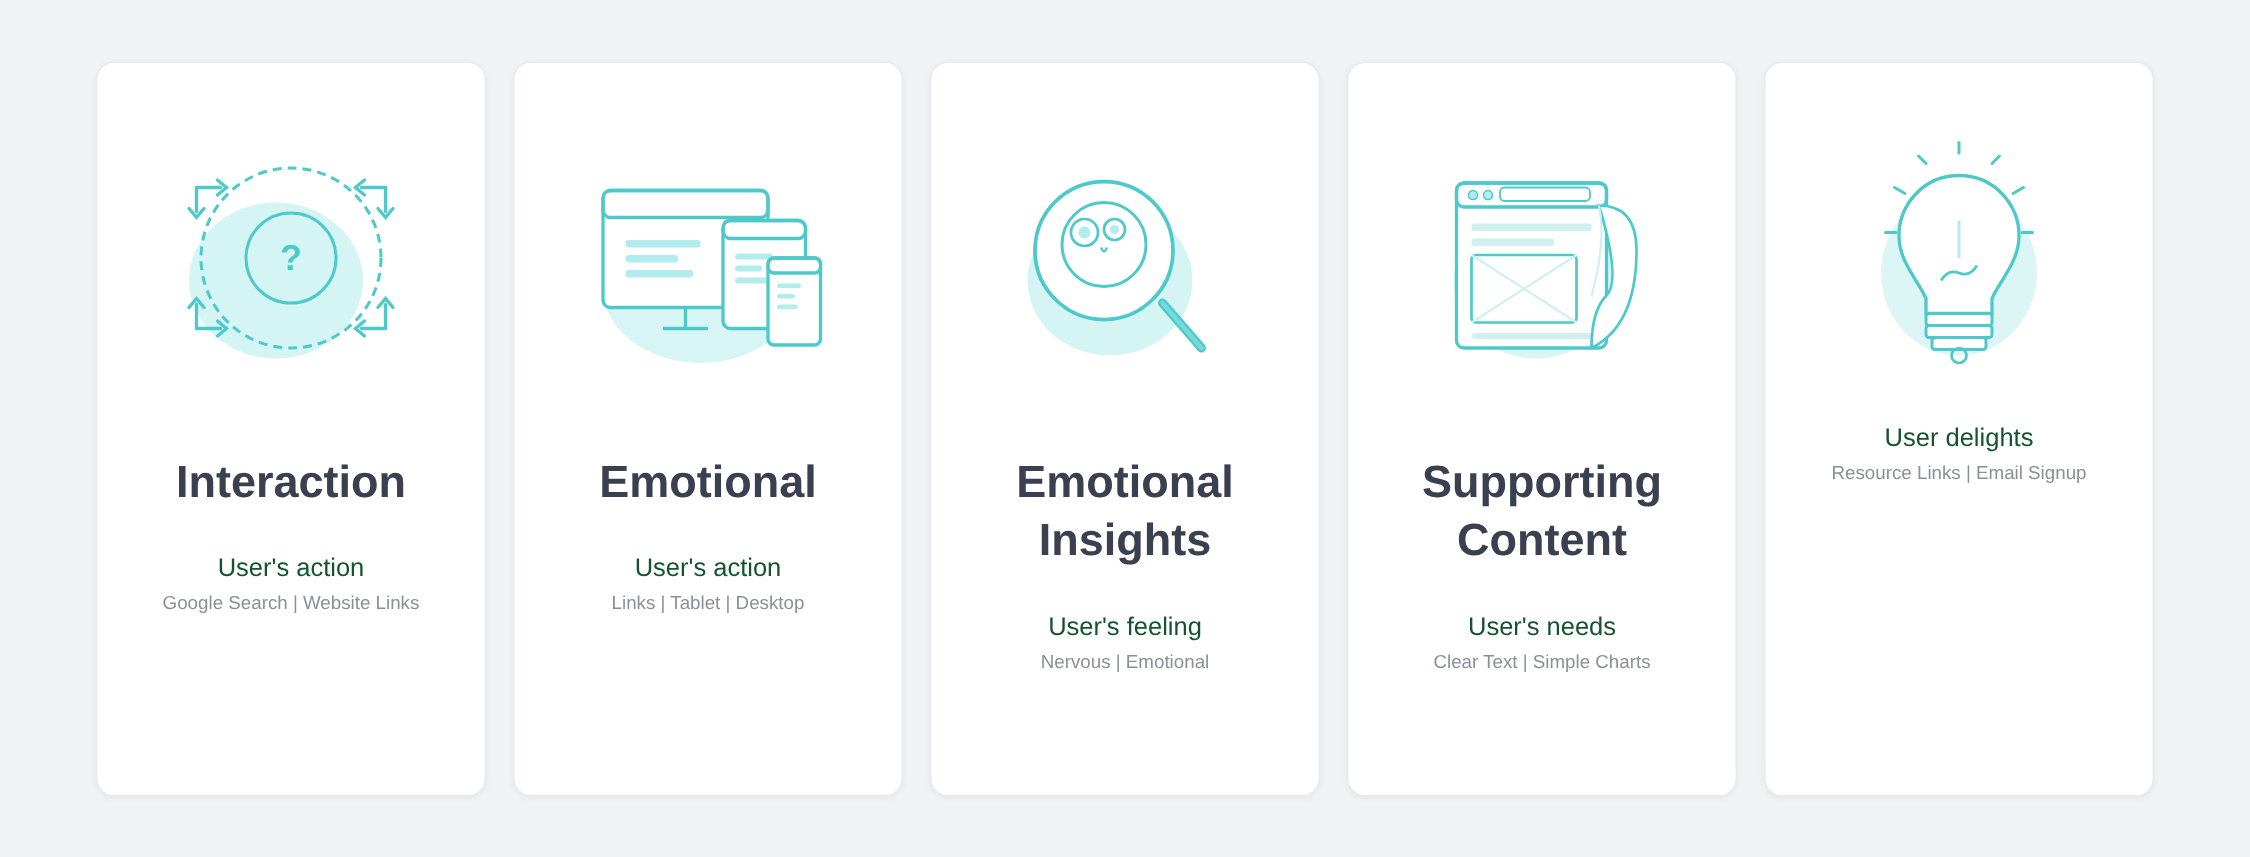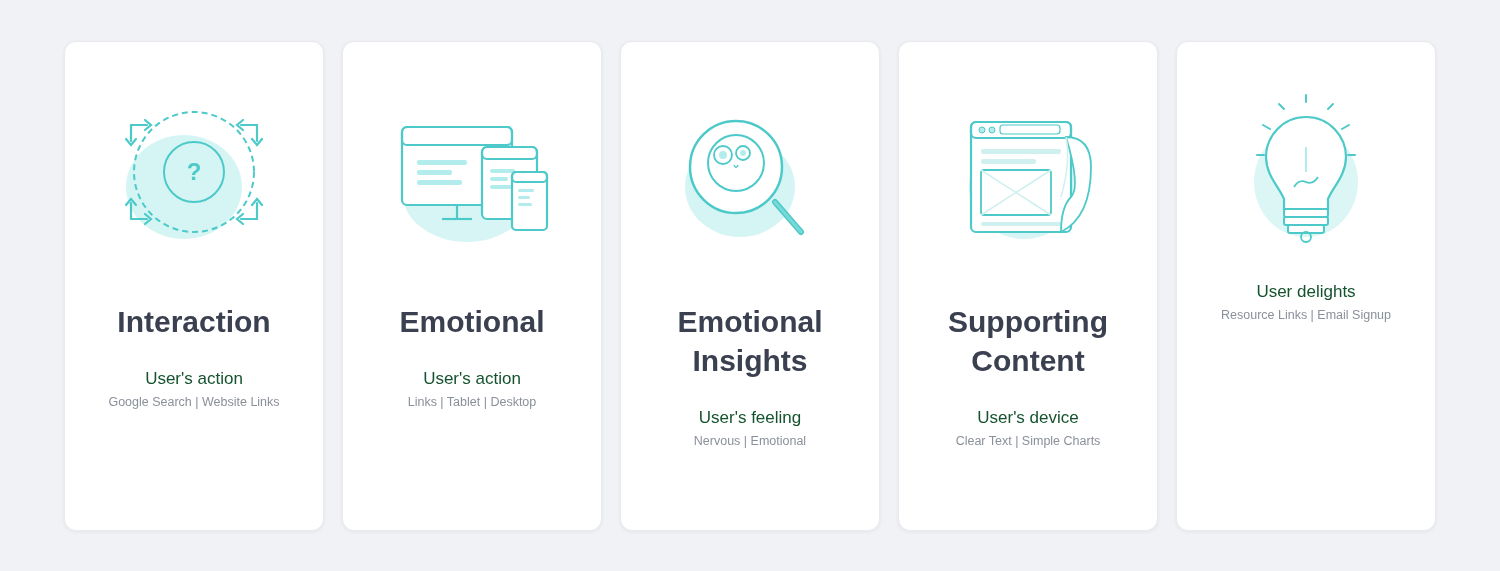--- a/index.html
+++ b/index.html
@@ -210,21 +210,21 @@
         <line x1="105" y1="83" x2="35" y2="128" stroke="#d0f0f0" stroke-width="1.5"></line>
 
         <rect x="35" y="135" width="80" height="4" rx="2" fill="#d0f0f0"></rect>
 
         <path d="M120 50 Q145 50 145 80 Q145 130 115 145 Q115 120 125 110 Q135 100 120 50Z" stroke="#4ec9c9" stroke-width="1.8" fill="white"></path>
         <path d="M120 50 Q125 75 115 110" stroke="#d0f0f0" stroke-width="1.5" fill="none"></path>
       </svg>
     </div>
     <div class="card-title" style="white-space:pre-line">Supporting
 Content</div>
-    <div class="card-subtitle">User's device</div>
+    <div class="card-subtitle">User's needs</div>
     <div class="card-detail">Clear Text  |  Simple Charts</div>
   </div>
 
   <div class="card">
     <div class="card-icon-area">
       <svg width="165" height="170" viewBox="0 0 165 170">
 
         <ellipse cx="82" cy="95" rx="52" ry="55" fill="#b2ecec" opacity="0.45"></ellipse>
 
         <path d="M82 30 C58 30 42 50 42 70 C42 88 55 100 60 112 L60 122 L104 122 L104 112 C109 100 122 88 122 70 C122 50 106 30 82 30Z" stroke="#4ec9c9" stroke-width="2.2" fill="white"></path>

